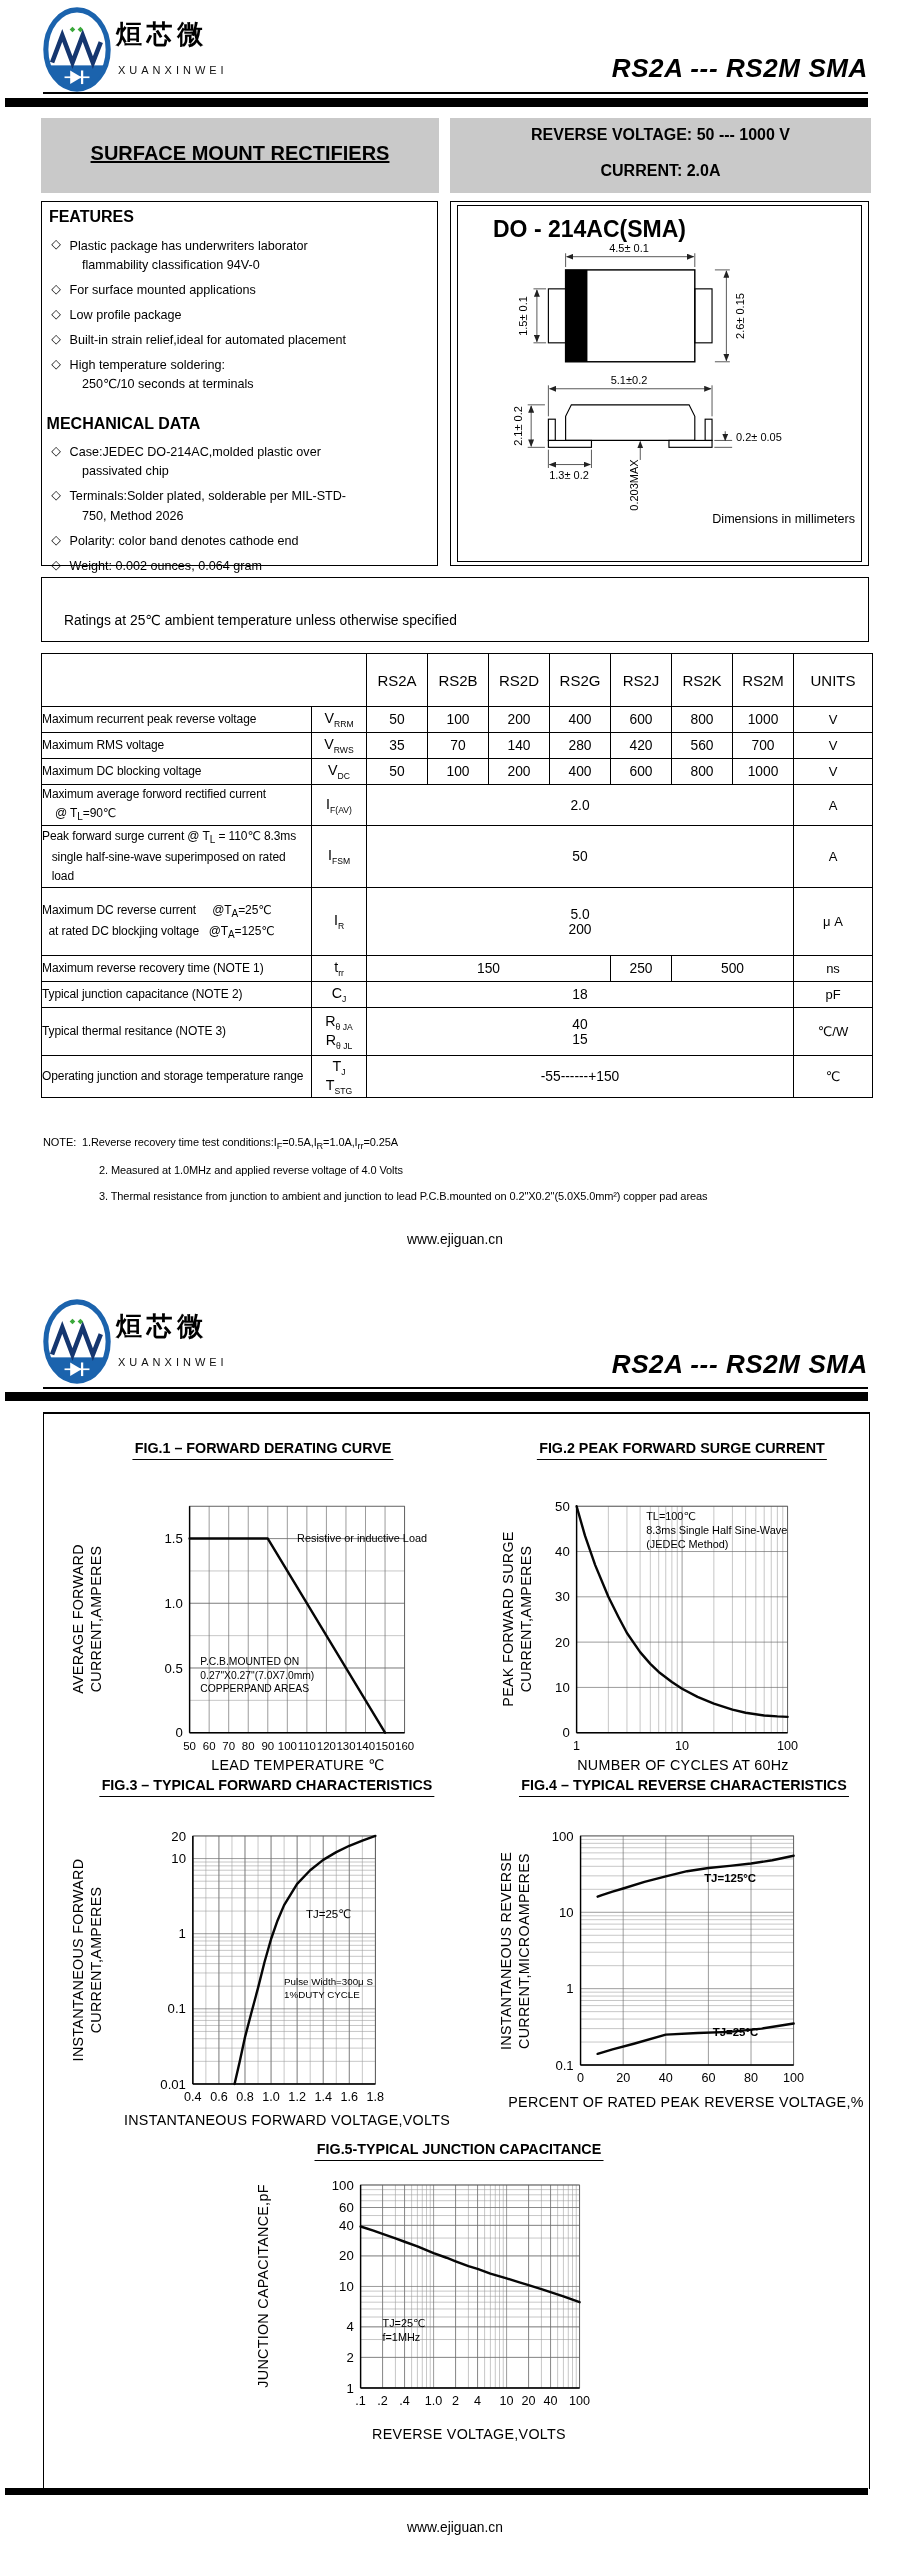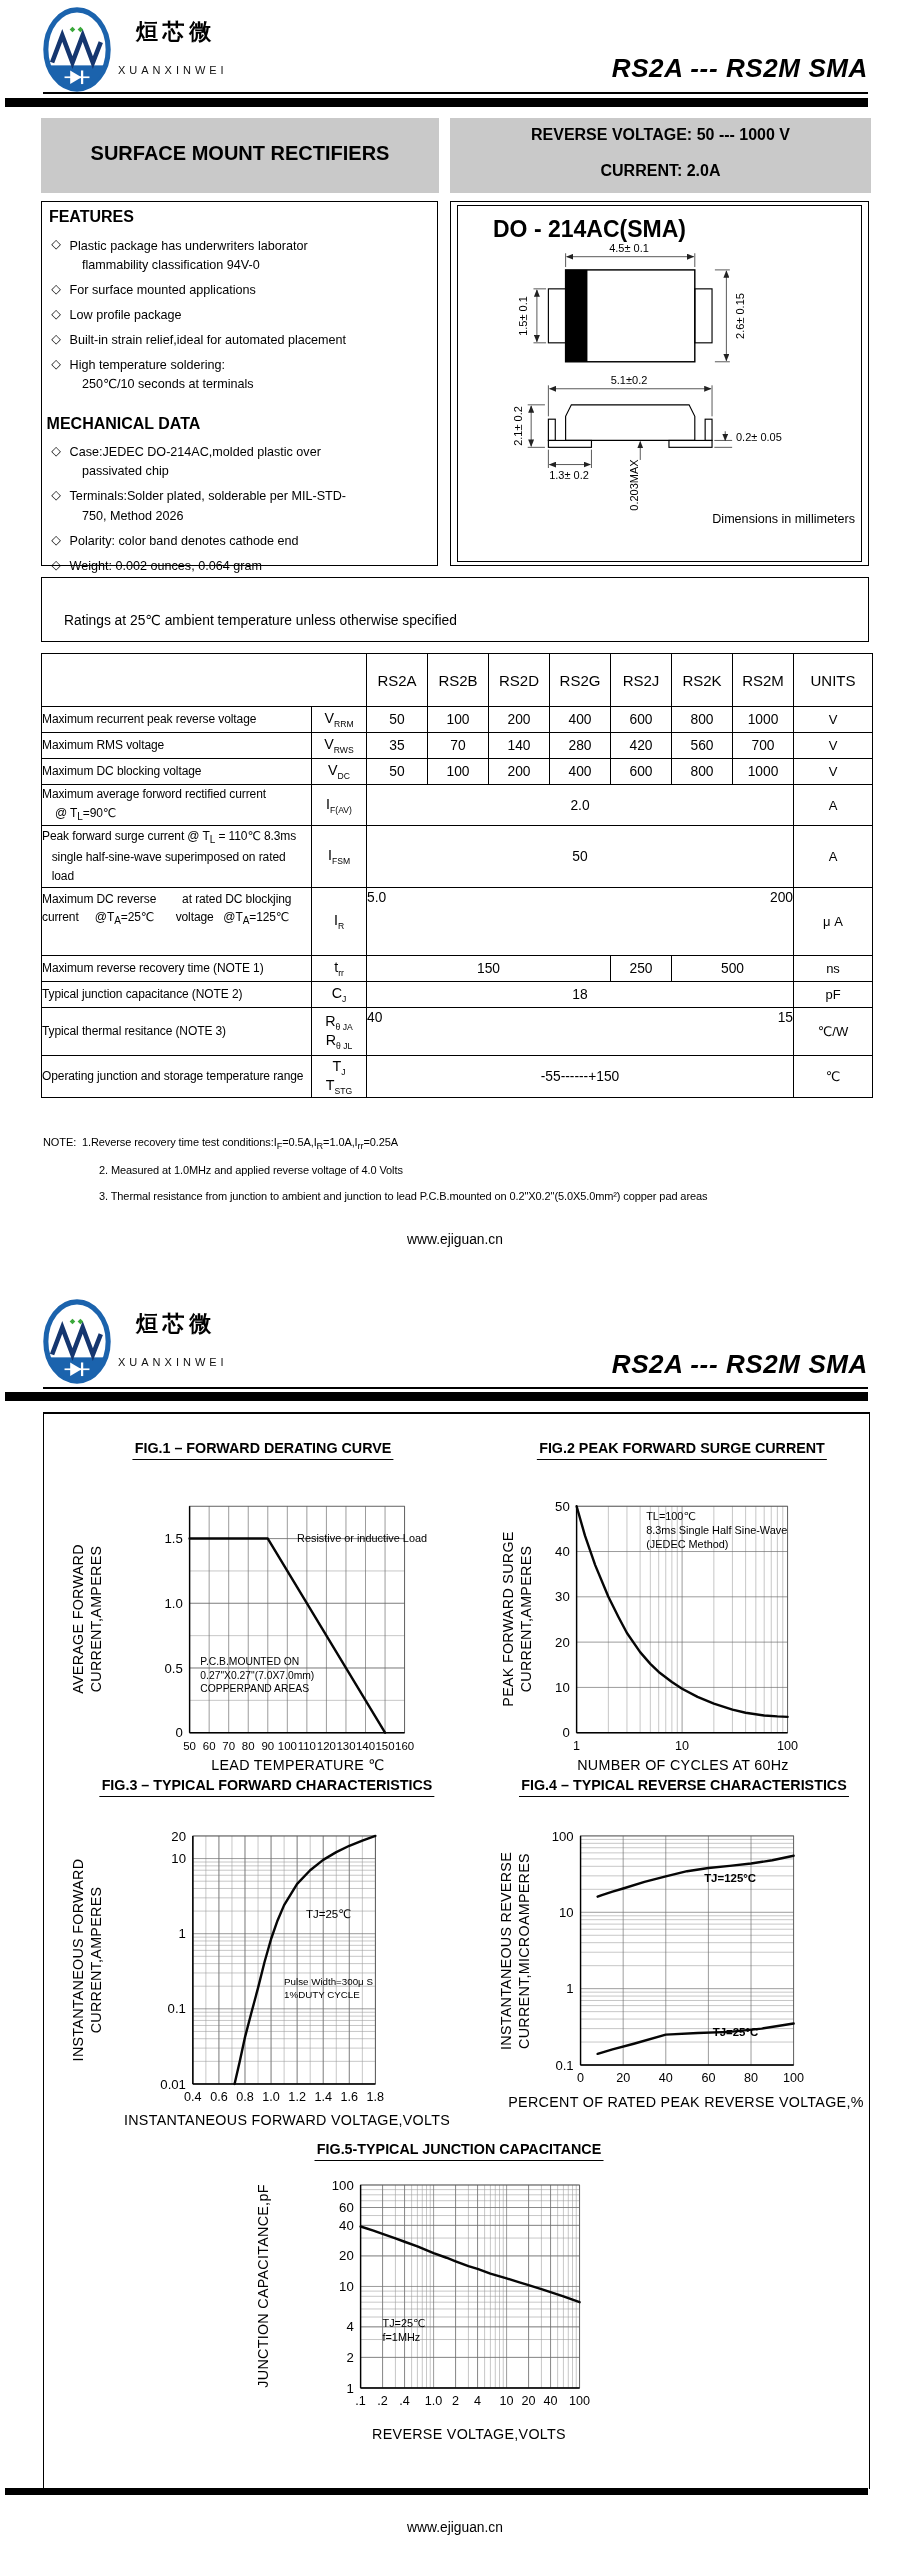--- a/index.html
+++ b/index.html
@@ -4,21 +4,21 @@
 <style>
   html,body{margin:0;padding:0;background:#ffffff;}
   body{font-family:"Liberation Sans","DejaVu Sans",sans-serif;color:#000;}
   .page{position:relative;width:910px;height:2576px;background:#fff;overflow:hidden;}
   .abs{position:absolute;}
   .rule-thin{position:absolute;height:1.7px;background:#000;}
   .rule-thick{position:absolute;height:9.2px;background:#000;}
   .part-title{position:absolute;right:42px;width:402px;text-align:right;font-size:26px;font-weight:bold;font-style:italic;letter-spacing:0.6px;}
   
   .logo{position:absolute;left:43px;width:241px;height:87px;}
-  .logo .cjk{position:absolute;left:73px;top:10.3px;font-size:22px;font-weight:bold;letter-spacing:4.6px;color:#000;margin-left:20px;}
+  .logo .cjk{position:absolute;left:73px;top:10.3px;font-size:26px;font-weight:bold;letter-spacing:4.6px;color:#000;}
   .logo .latin{position:absolute;left:75px;top:57px;font-size:11px;letter-spacing:4px;color:#111;font-weight:500;}
   
   .gray-box{position:absolute;background:#c9c9c9;}
   .gb-title{position:absolute;width:100%;text-align:center;font-weight:bold;}
   
   .frame{position:absolute;border:1.7px solid #000;background:#fff;}
   .sec-head{font-size:16px;font-weight:bold;letter-spacing:0px;}
   .fi{position:relative;font-size:12.6px;line-height:17px;margin-top:8px;padding-left:20.7px;}
   .fi .dia{position:absolute;left:2.3px;top:-1.1px;font-size:12.6px;}
   .fc{font-size:12.6px;line-height:17px;padding-left:33px;margin-top:2.3px;}
@@ -30,21 +30,21 @@
   table.ratings{position:absolute;left:41px;top:653px;border-collapse:collapse;table-layout:fixed;width:829px;}
   table.ratings td{border:0.6px solid #000;padding:0;vertical-align:middle;}
   table.ratings tr{border-bottom:1.7px solid #000;}
   table.ratings{border:1.7px solid #000;}
   td.param{font-size:12px;text-align:left;padding:2.3px 3.4px 2.3px 5.7px;line-height:1.55;letter-spacing:-0.1px;}
   td.sym{text-align:center;font-size:14.3px;}
   td.sym sub{font-size:8.6px;}
   td.val{text-align:center;font-size:13.8px;}
   td.unit{text-align:center;font-size:13px;}
   td.mhead{text-align:center;font-size:15px;}
-  .stack2{display:flex;flex-direction:row;justify-content:space-between;height:100%;}
+  .stack2{display:flex;flex-direction:column;justify-content:center;height:100%;}
   .stack2>div{text-align:center;}
   
   .note{position:absolute;font-size:11px;letter-spacing:-0.1px;white-space:nowrap;}
   .site{position:absolute;width:100%;text-align:center;font-size:13.8px;}
   
   .fig-title{position:absolute;transform:translateX(-50%);font-size:14.3px;font-weight:bold;border-bottom:1.7px solid #000;padding:0 2.3px 2.9px 2.3px;white-space:nowrap;}
   .fig-xlab{position:absolute;transform:translateX(-50%);font-size:14.3px;white-space:nowrap;letter-spacing:0.3px;}
   .fig-ylab{position:absolute;transform:translate(-50%,-50%) rotate(-90deg);font-size:14.3px;text-align:center;white-space:pre-line;line-height:18px;letter-spacing:0.3px;}
   svg.chart{position:absolute;overflow:visible;}
 </style>
@@ -70,21 +70,21 @@
       <line x1="69" y1="112" x2="69" y2="136" stroke="#fff" stroke-width="4"></line>
     </svg>
     <div class="cjk">烜芯微</div>
     <div class="latin">XUANXINWEI</div>
   </div>
   <div class="part-title" style="top:53px;">RS2A --- RS2M  SMA</div>
   <div class="rule-thin" style="left:43px;top:92px;width:825px;"></div>
   <div class="rule-thick" style="left:4.6px;top:98px;width:863px;"></div>
 
   <div class="gray-box" style="left:41px;top:118px;width:398px;height:75px;">
-    <div class="gb-title" style="top:24px;font-size:20px;">SURFACE MOUNT RECTIFIERS</div>
+    <div class="gb-title" style="top:24px;font-size:20px;text-decoration:underline;">SURFACE MOUNT RECTIFIERS</div>
   </div>
   <div class="gray-box" style="left:450px;top:118px;width:421px;height:75px;">
     <div class="gb-title" style="top:8px;font-size:16px;">REVERSE VOLTAGE: 50 --- 1000 V</div>
     <div class="gb-title" style="top:44px;font-size:16px;">CURRENT: 2.0A</div>
   </div>
 
   <div class="frame" style="left:41px;top:201px;width:395px;height:363px;">
     <div class="sec-head" style="position:absolute;left:6.9px;top:5.7px;">FEATURES</div>
     <div id="features-list" style="position:absolute;left:6.9px;top:27.5px;width:379px;">
         <div class="fi"><span class="dia">◇</span><span>Plastic package has underwriters laborator</span></div>

